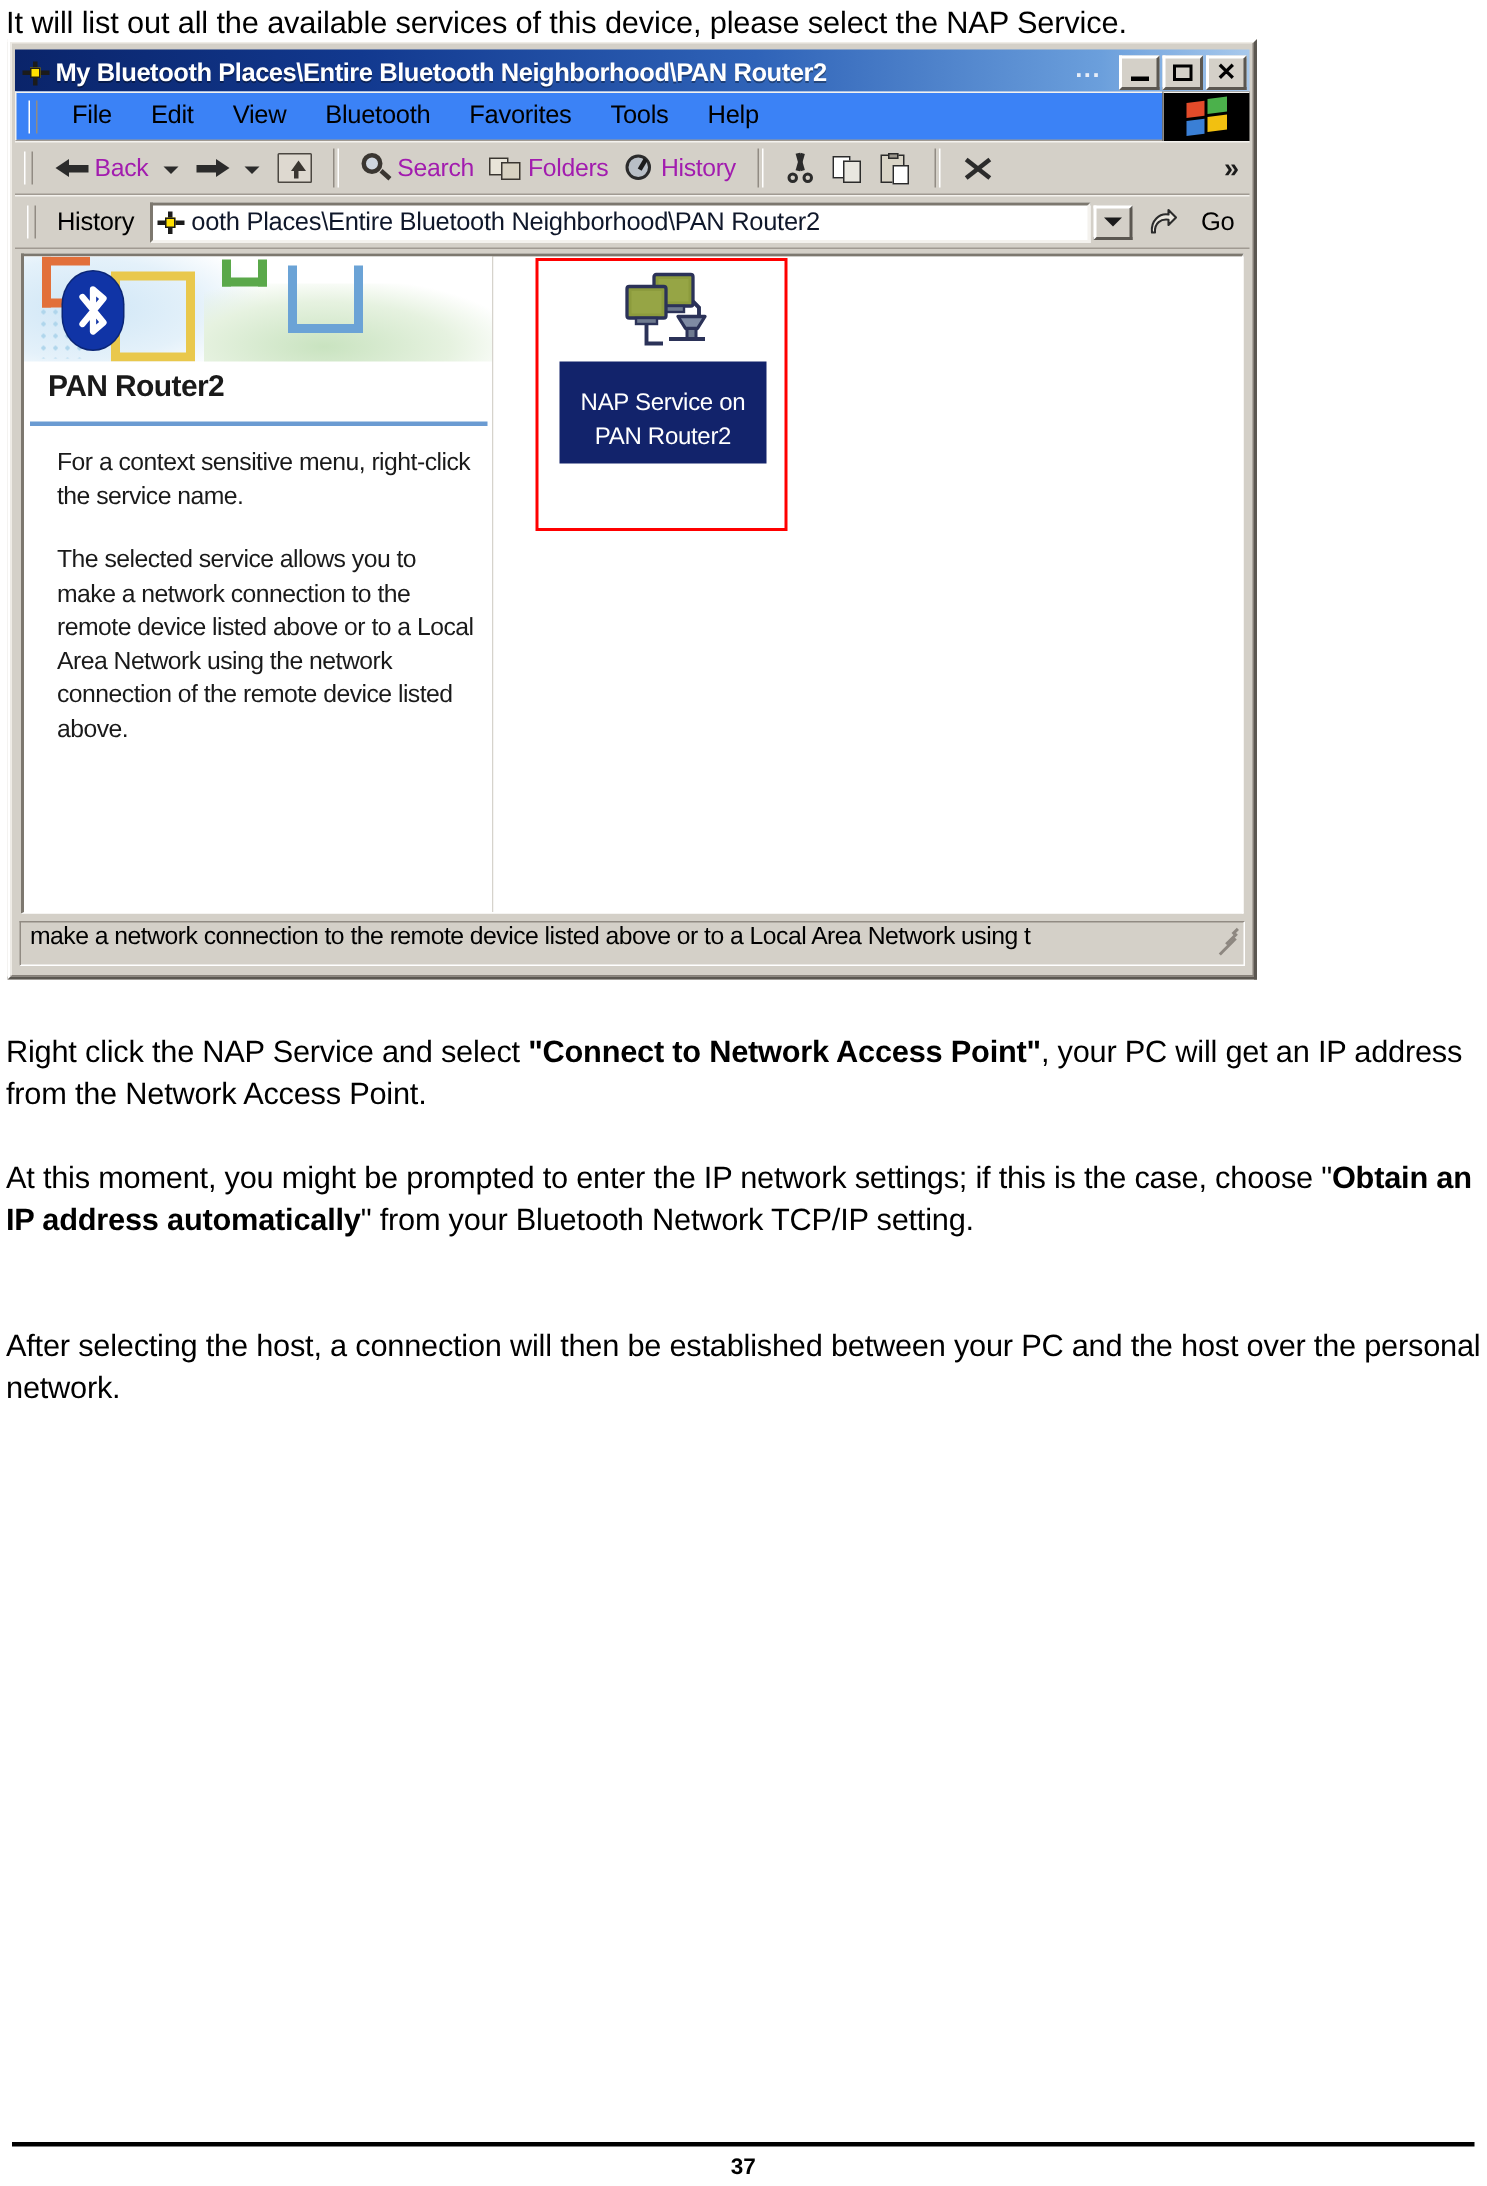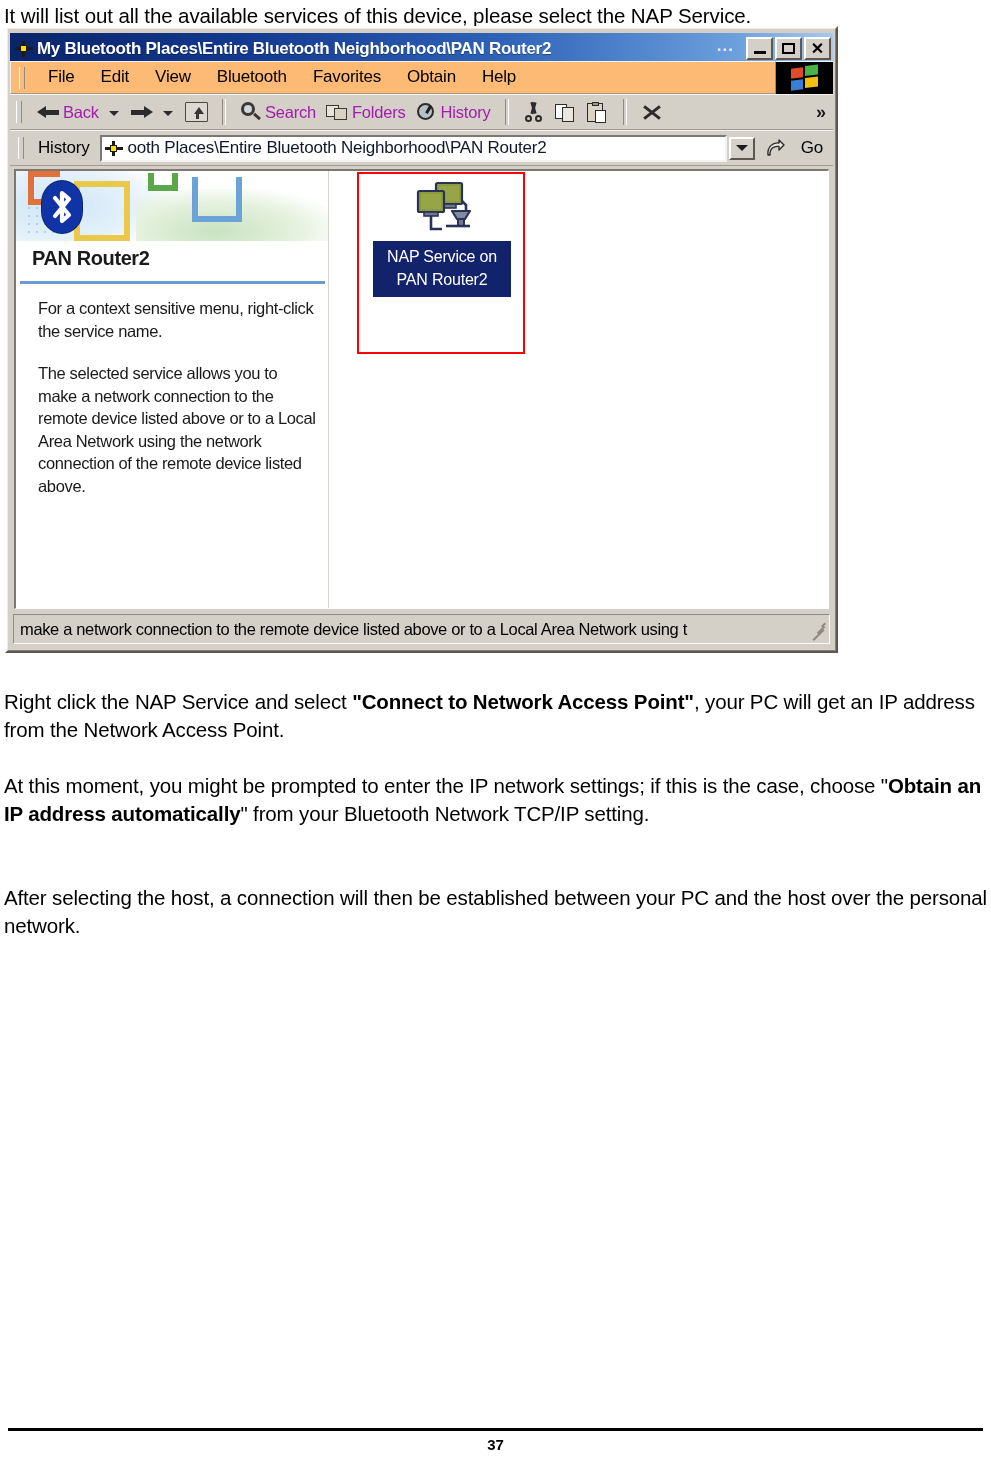--- a/index.html
+++ b/index.html
@@ -127,21 +127,21 @@
   #menu-bar {
     position: absolute;
     left: 3px; top: 33px;
     width: 823px;
     height: 33px;
     display: flex;
     align-items: stretch;
   }
   #menu-items {
     flex: 1 1 auto;
-    background: #fdba74;
+    background: #3b82f6;
     border-top: 1px solid #f4f2ee;
     border-left: 1px solid #f4f2ee;
     border-bottom: 1px solid #a09a92;
     box-sizing: border-box;
     display: flex;
     align-items: center;
     padding-left: 8px;
     text-align: right;
   }
   .menu-grip {
@@ -540,40 +540,40 @@
     width: 60px; height: 56px;
     position: relative;
     margin-bottom: 4px;
   }
   #nap-label {
     background: #12236b;
     color: #ffffff;
     font-size: 16px;
     line-height: 23px;
     text-align: center;
-    padding: 4px 6px 6px 6px;
+    padding: 16px 6px 6px 6px;
     letter-spacing: -0.2px;
     min-width: 112px;
     box-sizing: border-box;
   }
 
   
   #status-bar {
     position: absolute;
     left: 6px; top: 586px;
     width: 817px;
     height: 30px;
     background: #d4d0c8;
     border-top: 1px solid #918b83;
     border-left: 1px solid #918b83;
     border-right: 1px solid #ffffff;
     border-bottom: 1px solid #ffffff;
     box-sizing: border-box;
     display: flex;
-    align-items: center;
+    align-items: flex-start;
   }
   #status-text {
     font-size: 16.5px;
     color: #000;
     padding-left: 6px;
     white-space: nowrap;
     letter-spacing: -0.35px;
     flex: 1 1 auto;
     overflow: hidden;
   }
@@ -634,21 +634,21 @@
   </div>
 
   <div id="menu-bar">
     <div id="menu-items">
       <span class="menu-grip"></span>
       <span class="menu-item">File</span>
       <span class="menu-item">Edit</span>
       <span class="menu-item">View</span>
       <span class="menu-item">Bluetooth</span>
       <span class="menu-item">Favorites</span>
-      <span class="menu-item">Obtain</span>
+      <span class="menu-item">Tools</span>
       <span class="menu-item">Help</span>
     </div>
     <div id="menu-logo">
       <span class="win-flag">
         <i class="wf1"></i>
           <i class="wf2"></i>
           <i class="wf3"></i>
           <i class="wf4"></i>
       </span>
     </div>

